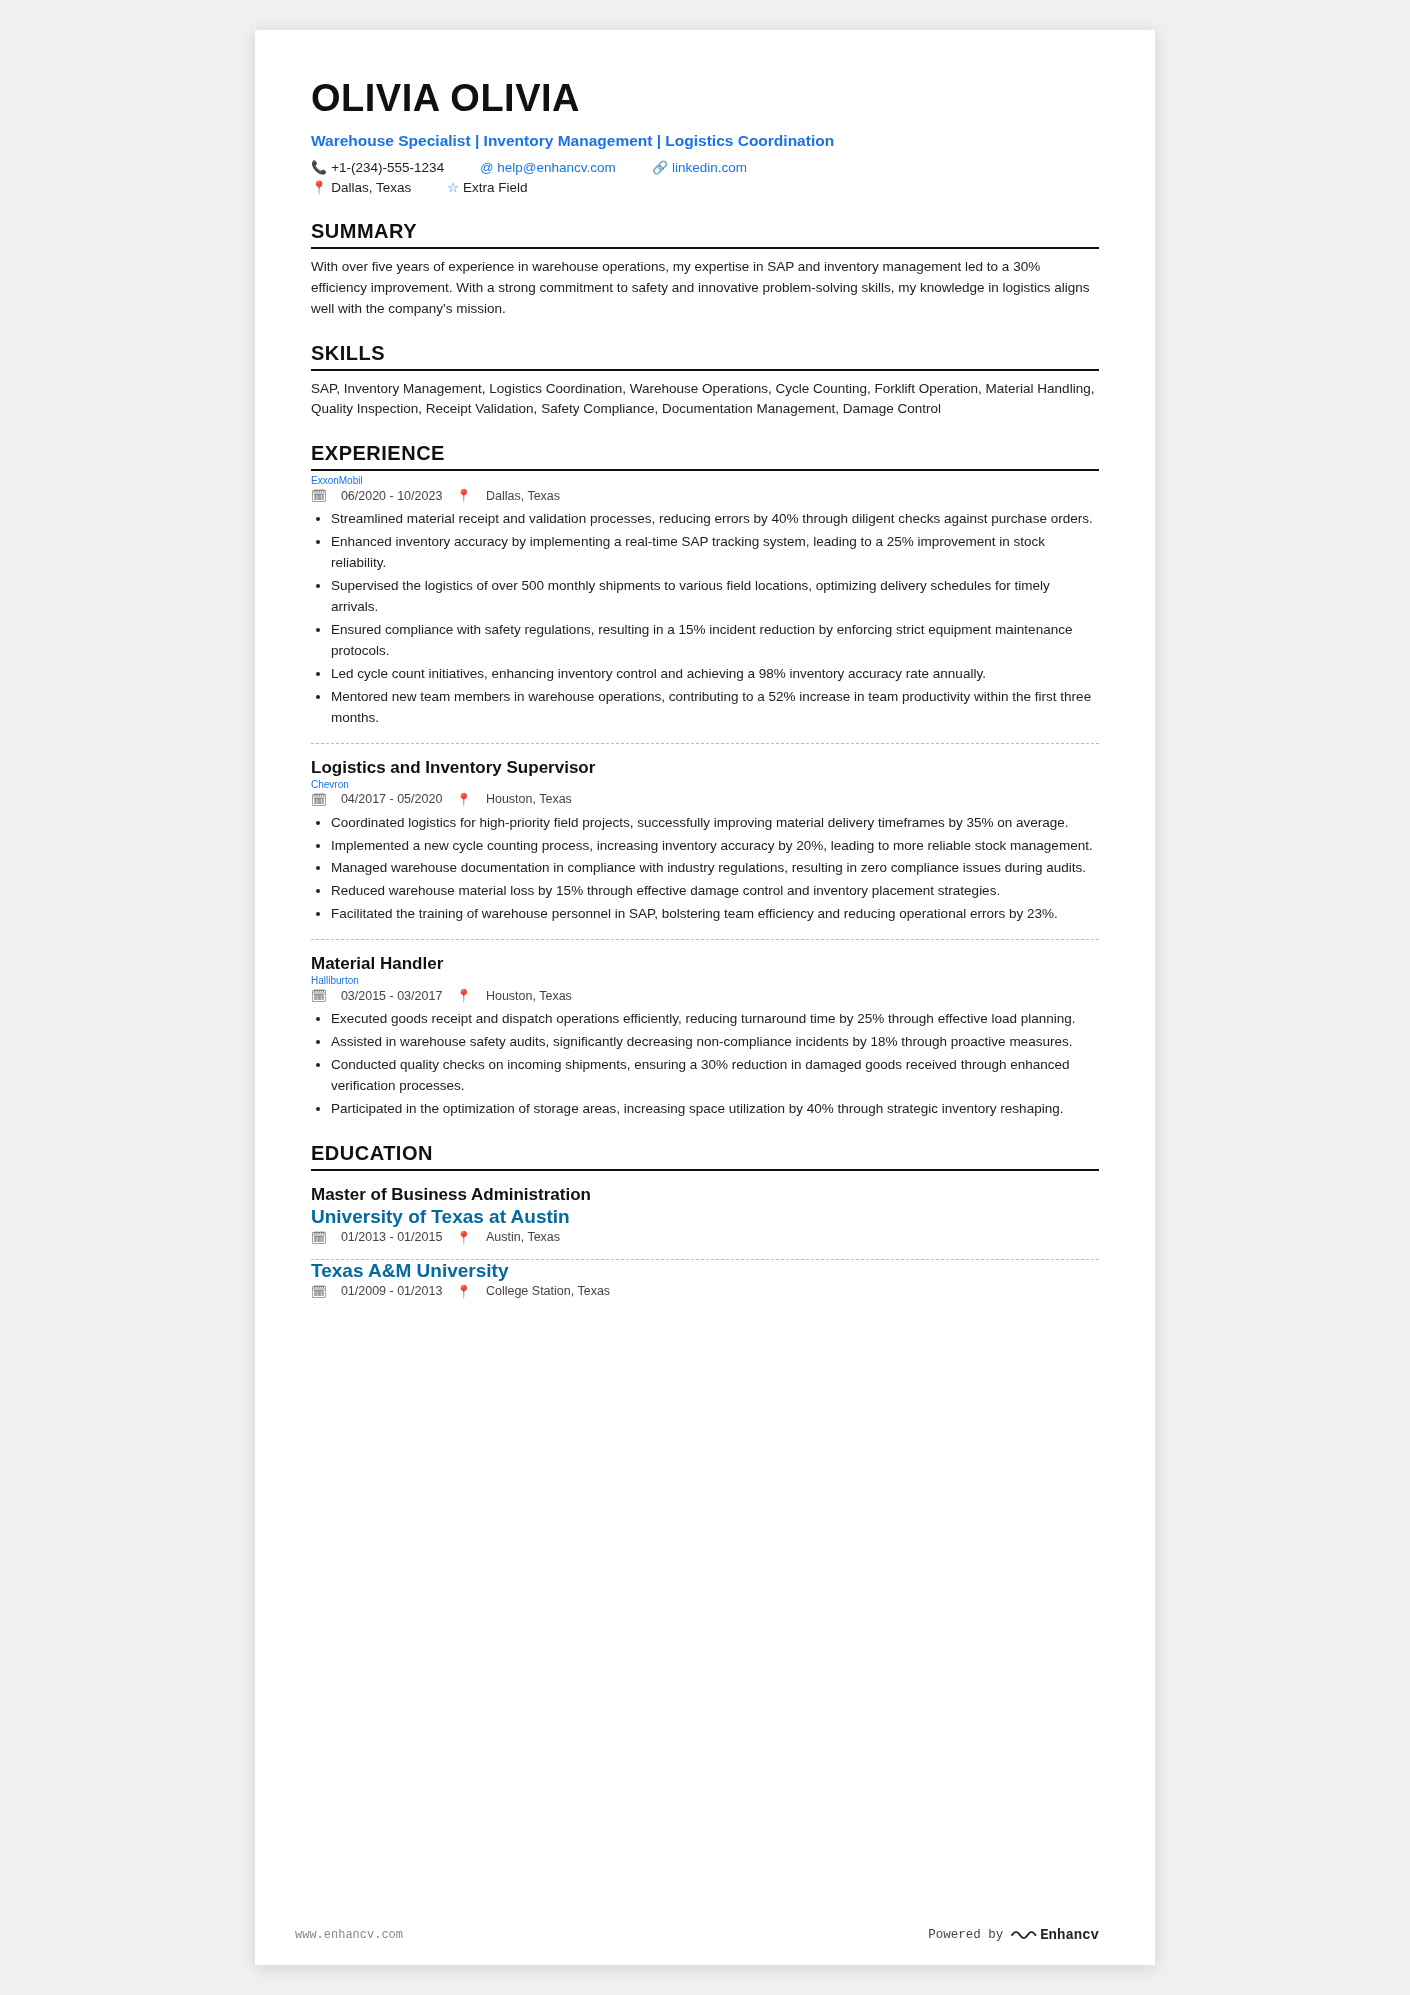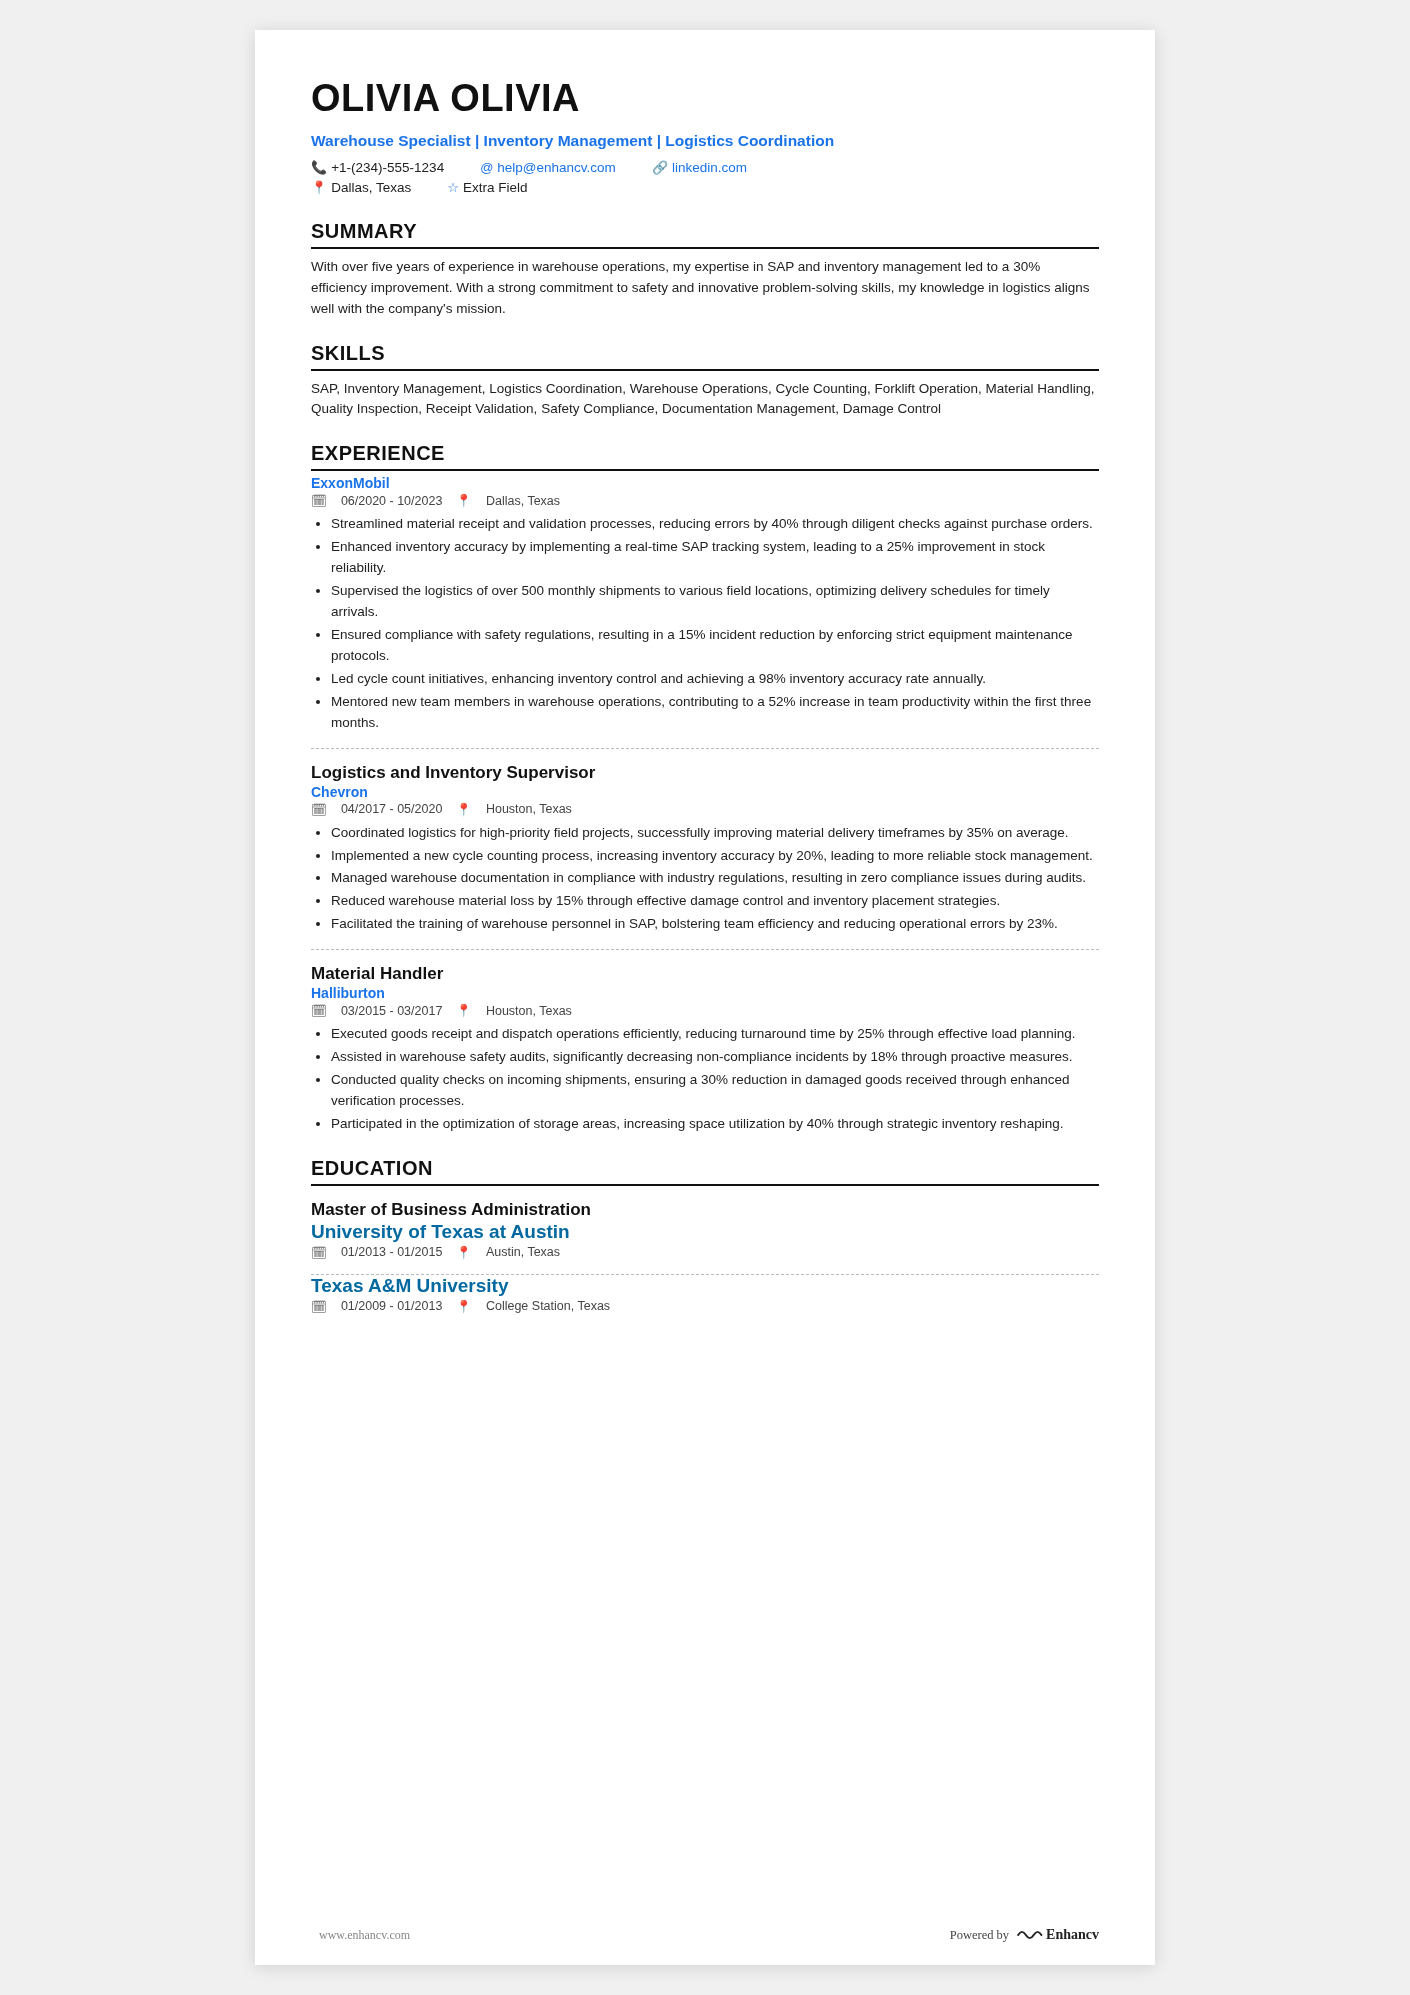--- a/index.html
+++ b/index.html
@@ -79,22 +79,22 @@
     }
     .job-title {
       font-size: 17px;
       font-weight: 700;
       font-family: Arial, sans-serif;
       color: #111;
       margin-top: 14px;
       margin-bottom: 1px;
     }
     .company-name {
-      font-size: 14px;
-      font-weight: 700;
+      font-size: 10px;
+      font-weight: 400;
       color: #1a73e8;
       font-family: Arial, sans-serif;
       margin-bottom: 2px;
     }
     .job-meta {
       font-size: 12.5px;
       color: #444;
       font-family: Arial, sans-serif;
       display: flex;
       align-items: center;
@@ -128,28 +128,28 @@
     .edu-school {
       font-size: 19px;
       font-weight: 700;
       color: #0369a1;
       font-family: Arial, sans-serif;
       margin-bottom: 2px;
     }
     .footer {
       position: absolute;
       bottom: 22px;
-      left: 64px;
+      left: 40px;
       right: 56px;
       display: flex;
       justify-content: space-between;
       align-items: center;
       font-size: 12px;
       color: #888;
-      font-family: Liberation Serif, serif;
+      font-family: Liberation Mono, monospace;
     }
     .footer-brand {
       display: flex;
       align-items: center;
       gap: 6px;
       color: #444;
       font-size: 12.5px;
     }
     .enhancv-logo {
       display: flex;

